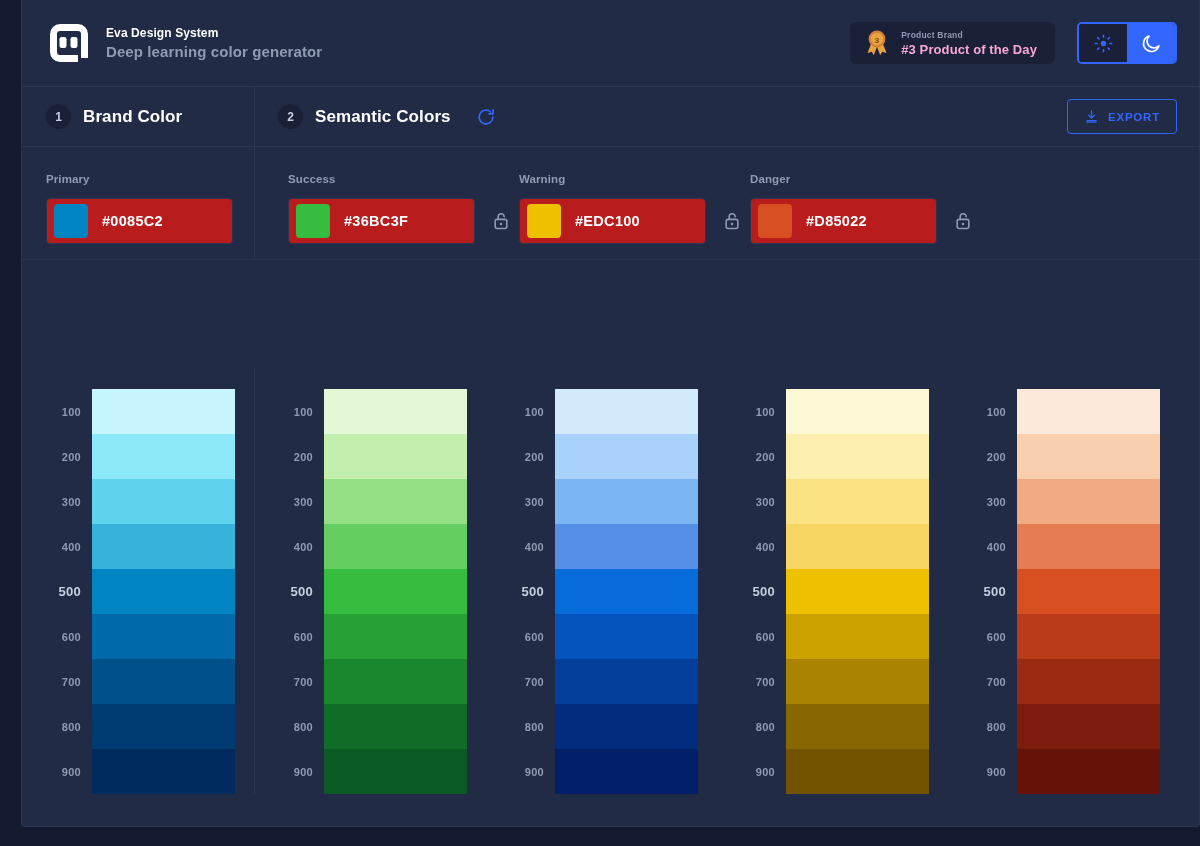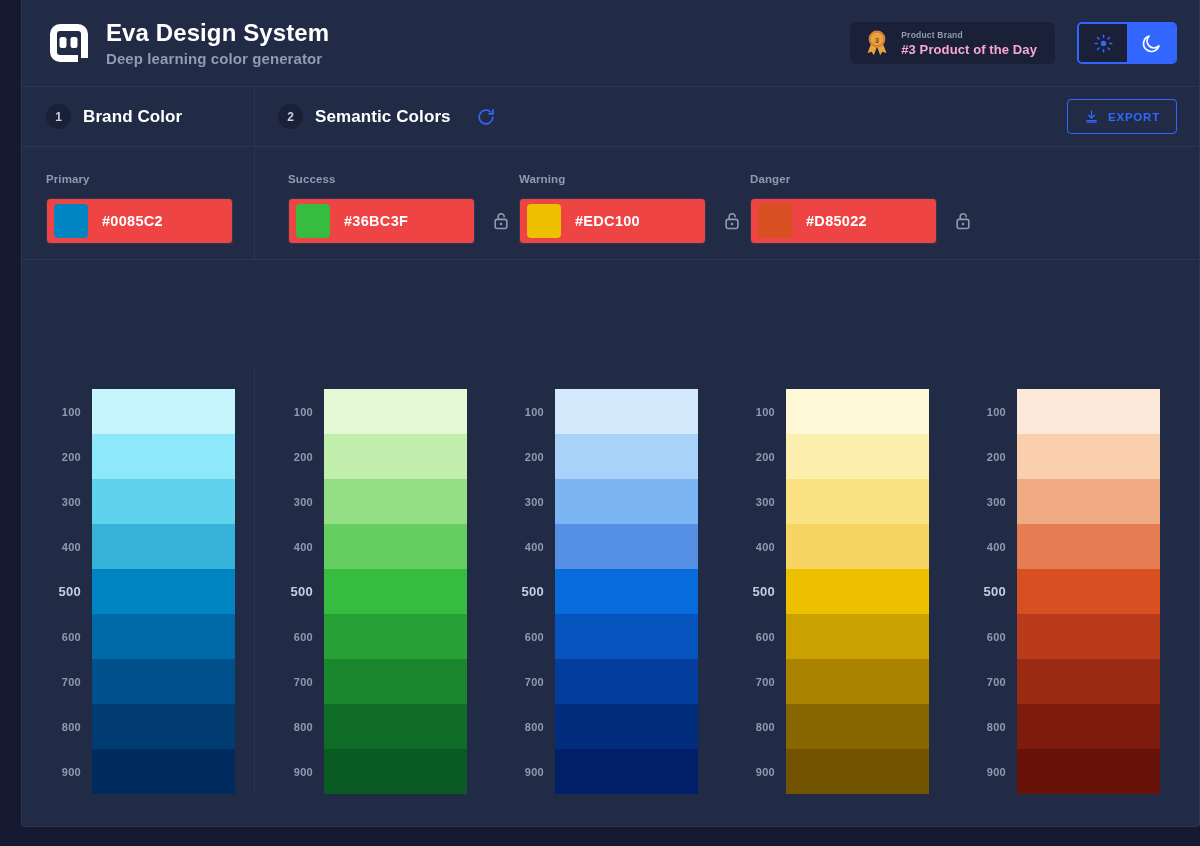--- a/index.html
+++ b/index.html
@@ -43,21 +43,21 @@
   .logo-mark {
     width: 46px;
     height: 46px;
     flex: 0 0 46px;
     position: relative;
   }
 
   .brand-text { display: flex; flex-direction: column; gap: 3px; }
 
   .brand-title {
-    font-size: 24px;
+    font-size: 12px;
     font-weight: bold;
     color: #ffffff;
     letter-spacing: 0.1px;
   }
 
   .brand-sub {
     font-size: 15px;
     font-weight: bold;
     color: #8f9bb3;
     letter-spacing: 0.1px;
@@ -218,21 +218,21 @@
     display: flex;
     align-items: center;
     gap: 16px;
   }
 
   .color-field {
     display: flex;
     align-items: center;
     width: 187px;
     height: 46px;
-    background: #ef4444;
+    background: #b91c1c;
     border: 1px solid #2c3553;
     border-radius: 4px;
     overflow: hidden;
   }
 
   .swatch-box {
     width: 34px;
     height: 34px;
     margin-left: 7px;
     border-radius: 4px;

